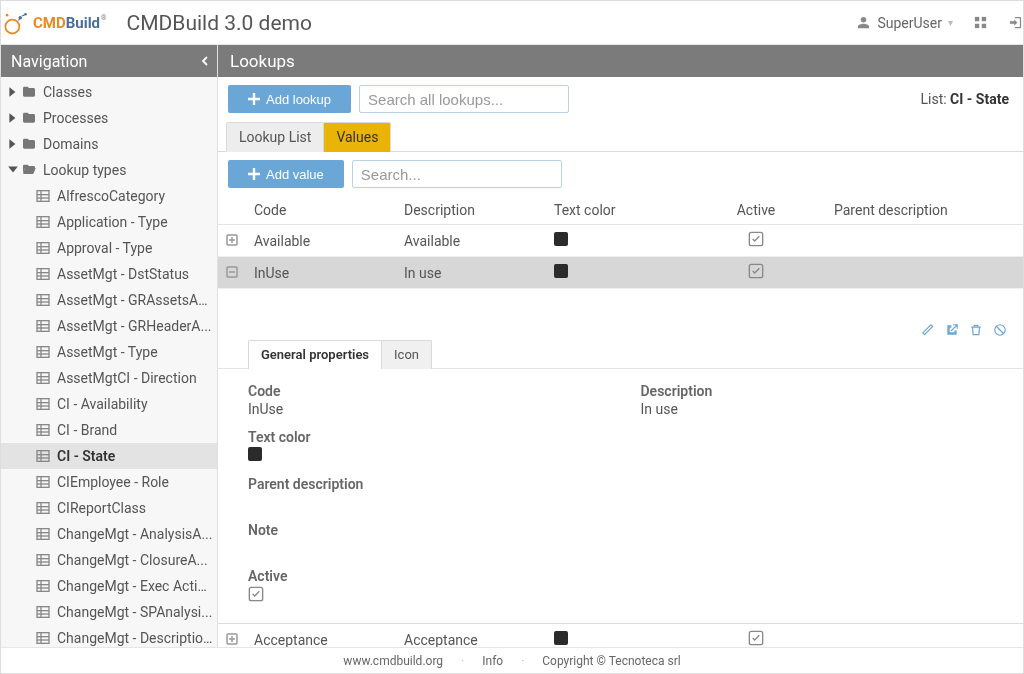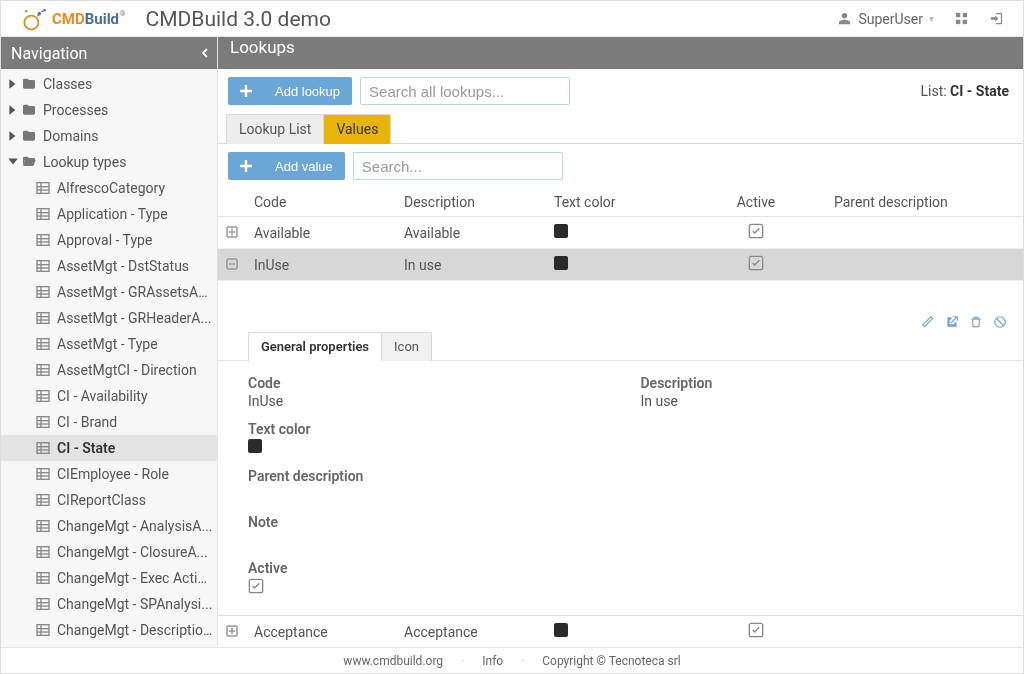--- a/index.html
+++ b/index.html
@@ -1,20 +1,20 @@
 <!DOCTYPE html>
 <html><head>
 <meta charset="utf-8">
 <style>
   * { box-sizing: border-box; margin: 0; padding: 0; }
   html, body { height: 100%; font-family: -apple-system, BlinkMacSystemFont, "Segoe UI", Roboto, Helvetica, Arial, sans-serif; font-size: 13px; color: #333; background: #fff; }
   body { display: flex; flex-direction: column; width: 1024px; height: 674px; overflow: hidden; border: 1px solid #ddd; }
 
   
-  .header { display: flex; align-items: center; height: 36px; padding: 0 19px; border-bottom: 1px solid #e6e6e6; }
+  .header { display: flex; align-items: center; height: 44px; padding: 0 0; border-bottom: 1px solid #e6e6e6; }
   .logo { display: flex; align-items: center; gap: 4px; margin-right: 20px; }
   .logo svg { width: 28px; height: 28px; }
   .logo-text { font-weight: 700; font-size: 15px; }
   .logo-text .orange { color: #e78b1f; }
   .logo-text .blue { color: #4b6f9c; }
   .logo-reg { font-size: 7px; color: #888; vertical-align: top; margin-left: 1px; }
   .app-title { font-size: 21px; color: #555; font-weight: 400; }
   .header-right { margin-left: auto; display: flex; align-items: center; gap: 20px; color: #888; }
   .user-block { display: flex; align-items: center; gap: 6px; font-size: 14px; color: #666; }
   .hdr-icon { width: 15px; height: 15px; fill: #888; }
@@ -32,23 +32,23 @@
   .tree-row { display: flex; align-items: center; height: 26px; padding: 0 4px 0 6px; cursor: pointer; color: #555; font-size: 14px; white-space: nowrap; overflow: hidden; text-overflow: ellipsis; }
   .tree-row.selected { background: #e3e3e3; font-weight: 600; color: #333; }
   .tree-caret { width: 12px; height: 12px; flex: 0 0 12px; margin-right: 2px; fill: #555; }
   .tree-icon { width: 16px; height: 16px; flex: 0 0 16px; margin-right: 6px; fill: #777; }
   .tree-row.level-1 { padding-left: 34px; }
   .tree-row.level-0 { padding-left: 6px; }
   .tree-label { overflow: hidden; text-overflow: ellipsis; }
 
   
   .content { flex: 1; display: flex; flex-direction: column; background: #fff; min-width: 0; position: relative; }
-  .content-head { background: #7b7b7b; color: #fff; font-size: 17px; height: 32px; display: flex; padding: 0 12px; }
+  .content-head { background: #7b7b7b; color: #fff; font-size: 17px; height: 32px; display: flex; align-items: center; padding: 0 12px; }
   .toolbar { display: flex; align-items: center; padding: 8px 10px; gap: 8px; }
-  .btn-blue { background: #6aa6d6; color: #fff; border: none; border-radius: 2px; height: 28px; padding: 0 12px; display: inline-flex; align-items: center; gap: 23px; font-size: 13px; cursor: pointer; }
+  .btn-blue { background: #6aa6d6; color: #fff; border: none; border-radius: 2px; height: 28px; padding: 0 20px; display: inline-flex; align-items: center; gap: 6px; font-size: 13px; cursor: pointer; }
   .btn-blue svg { width: 12px; height: 12px; fill: #fff; }
   .search-box { display: flex; align-items: center; border: 1px solid #b7d4ec; border-radius: 2px; height: 28px; padding: 0 6px 0 8px; gap: 6px; width: 210px; }
   .search-box input { border: none; outline: none; flex: 1; font-size: 15px; color: #333; background: transparent; }
   .search-box input::placeholder { color: #999; }
   .search-box svg { width: 14px; height: 14px; fill: #888; cursor: pointer; }
   .list-label { margin-left: auto; font-size: 14px; color: #555; padding-right: 4px; }
   .list-label b { color: #333; }
 
   .tabs { display: flex; border-bottom: 1px solid #d9d9d9; padding: 0 8px; }
   .tab { padding: 6px 12px 7px; font-size: 14px; color: #555; cursor: pointer; background: #ededed; border: 1px solid #d9d9d9; border-bottom: none; margin-right: -1px; position: relative; top: 1px; border-radius: 2px 2px 0 0; }

